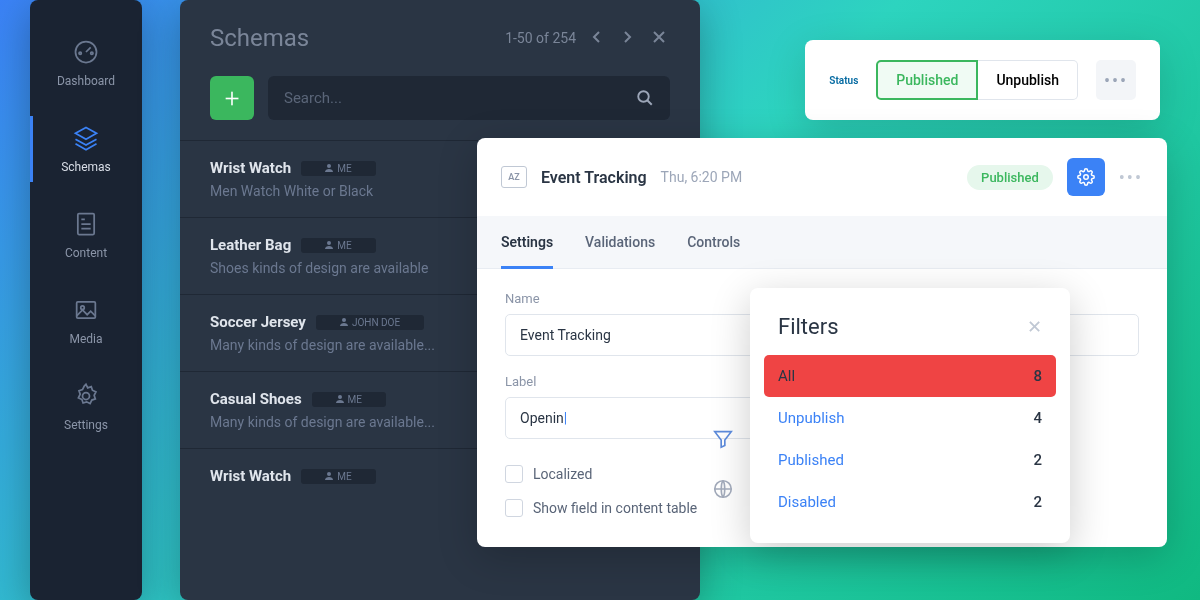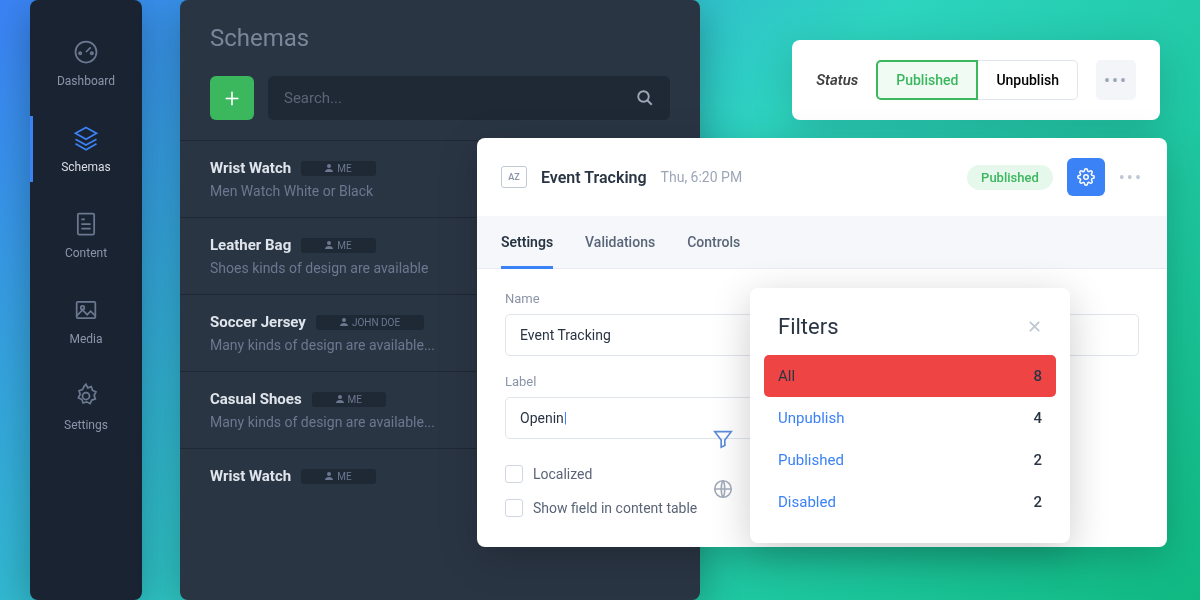--- a/index.html
+++ b/index.html
@@ -27,21 +27,21 @@
 .search-input::placeholder { color: #5a6578; }
 .schema-list { }
 .schema-item { padding: 18px 30px; border-top: 1px solid #1f2835; }
 .schema-item-title-row { display: flex; align-items: center; gap: 10px; margin-bottom: 6px; }
 .schema-item-title { color: #e0e5ec; font-size: 15px; font-weight: 700; }
 .author-badge { background: #1f2835; color: #6b7890; font-size: 10px; padding: 2px 24px; border-radius: 3px; display: flex; align-items: center; gap: 4px; }
 .schema-item-desc { color: #6b7890; font-size: 14px; }
 
 
 .status-bar { position: absolute; right: 40px; top: 40px; background: white; border-radius: 8px; padding: 20px 24px; display: flex; align-items: center; gap: 18px; box-shadow: 0 10px 40px rgba(0,0,0,0.15); }
-.status-label { color: #404040; font-size: 15px; font-weight: 600; font-style: italic; }
+.status-label { color: #0369a1; font-size: 10px; font-weight: 600; }
 .seg-group { display: flex; }
 .seg-btn { padding: 10px 18px; font-size: 14px; border: 1px solid #e0e5ec; background: white; cursor: pointer; font-weight: 500; }
 .seg-btn:first-child { border-radius: 5px 0 0 5px; }
 .seg-btn:last-child { border-radius: 0 5px 5px 0; border-left: none; }
 .seg-btn.active { border: 2px solid #3bb75e; color: #3bb75e; background: #f0fbf4; }
 .more-btn { width: 40px; height: 40px; background: #f3f5f8; border-radius: 5px; display: flex; align-items: center; justify-content: center; cursor: pointer; color: #9ca6b8; font-size: 18px; letter-spacing: 2px; }
 
 
 .detail-panel { position: absolute; left: 477px; top: 138px; width: 690px; background: white; border-radius: 8px; box-shadow: 0 10px 40px rgba(0,0,0,0.2); }
 .detail-header { display: flex; align-items: center; padding: 20px 24px; gap: 14px; }
@@ -125,20 +125,32 @@
         <circle cx="12" cy="12" r="3"></circle>
         <path d="M12 2l1.5 3 3-1 1 3 3 1.5-1.5 3 1 3-3 1-1.5 3-3-1.5-3 1-1-3-3-1.5 1.5-3-1-3 3-1 1.5-3z" fill="none"></path>
       </svg>
     <span class="label">Settings</span>
   </div>
 </div>
 
 <div class="schemas-panel">
   <div class="schemas-header">
     <div class="schemas-title">Schemas</div>
+    <div class="pagination">
+      <span>1-50 of 254</span>
+      <span class="pag-btn"><svg width="10" height="14" viewBox="0 0 10 14" fill="none" stroke="currentColor" stroke-width="2">
+            <path d="M7 2L2 7l5 5"></path>
+          </svg></span>
+      <span class="pag-btn"><svg width="10" height="14" viewBox="0 0 10 14" fill="none" stroke="currentColor" stroke-width="2">
+            <path d="M3 2l5 5-5 5"></path>
+          </svg></span>
+      <span class="pag-btn"><svg width="14" height="14" viewBox="0 0 14 14" fill="none" stroke="currentColor" stroke-width="2">
+            <path d="M2 2l10 10M12 2L2 12"></path>
+          </svg></span>
+    </div>
   </div>
   <div class="schemas-search-row">
     <div class="add-btn">+</div>
     <div class="search-box">
       <input class="search-input" placeholder="Search..." style="">
       <svg width="18" height="18" viewBox="0 0 24 24" fill="none" stroke="#9ca6b8" stroke-width="2.5">
           <circle cx="10" cy="10" r="7"></circle>
           <path d="M21 21l-6-6"></path>
         </svg>
     </div>

